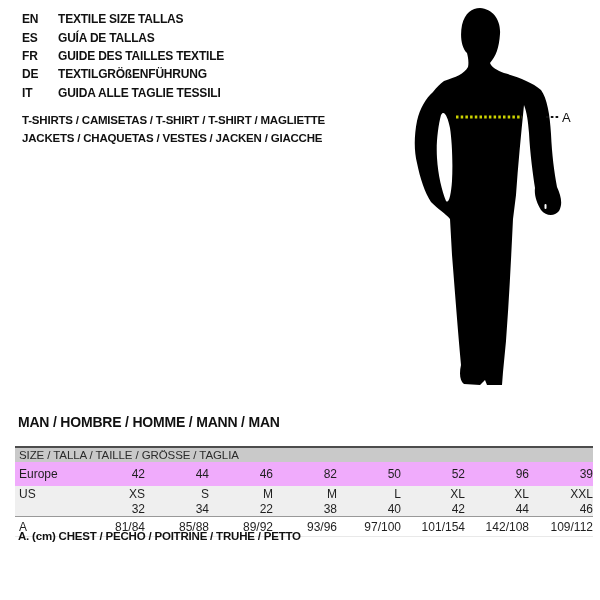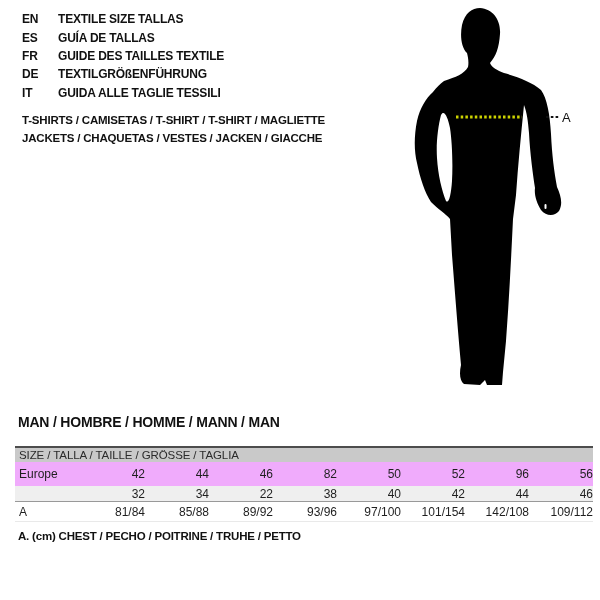--- a/index.html
+++ b/index.html
@@ -149,21 +149,32 @@
       <tbody id="size-table-body">
           <tr class="row-0">
             <td class="label-cell">Europe</td>
             <td>42</td>
             <td>44</td>
             <td>46</td>
             <td>82</td>
             <td>50</td>
             <td>52</td>
             <td>96</td>
-            <td>56</td>
+            <td>39</td>
+          </tr>
+          <tr class="row-1">
+            <td class="label-cell">US</td>
+            <td>XS</td>
+            <td>S</td>
+            <td>M</td>
+            <td>M</td>
+            <td>L</td>
+            <td>XL</td>
+            <td>XL</td>
+            <td>XXL</td>
           </tr>
           <tr class="row-2">
             <td class="label-cell"></td>
             <td>32</td>
             <td>34</td>
             <td>22</td>
             <td>38</td>
             <td>40</td>
             <td>42</td>
             <td>44</td>

